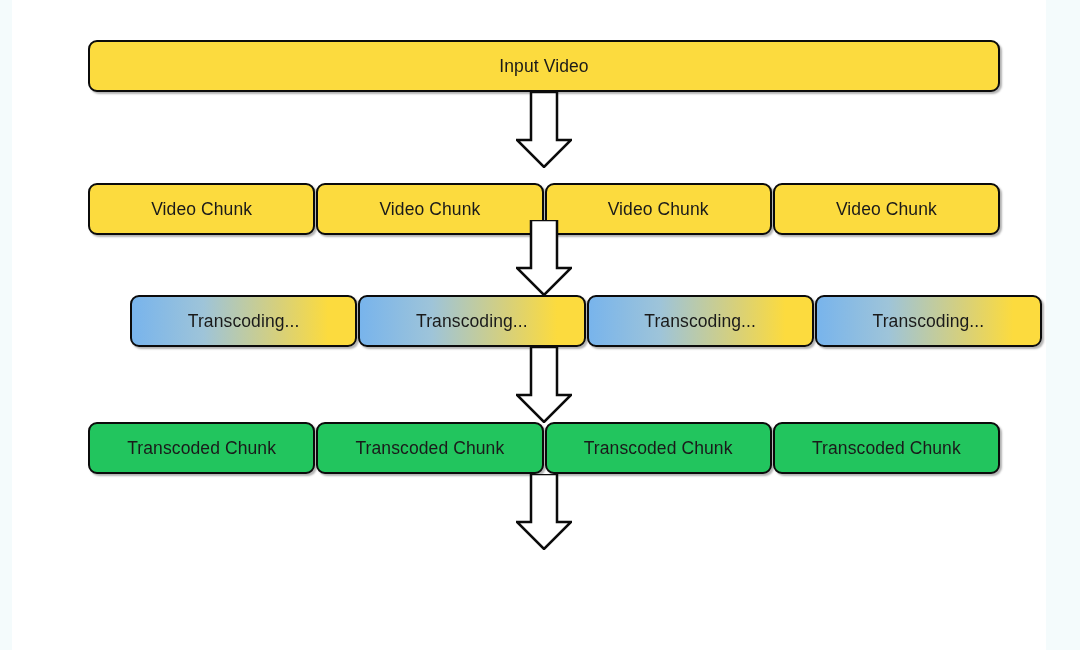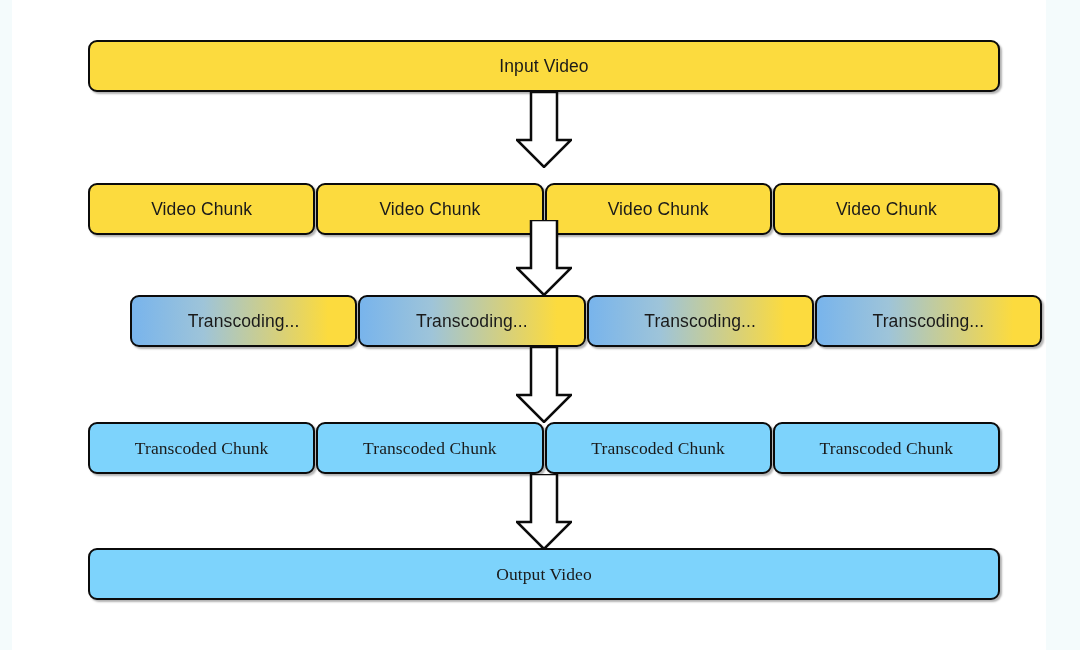--- a/index.html
+++ b/index.html
@@ -64,21 +64,21 @@
     font-size: 17.5px;
     color: #1a1a1a;
     letter-spacing: 0.1px;
     box-shadow: 2px 2px 2px rgba(0,0,0,0.30);
     position: relative;
     white-space: nowrap;
   }
   .node + .node { margin-left: 1px; }
 
   .fill-yellow { background: #fcdb3e; }
-  .fill-blue   { background: #7dd3fc; font-family: Liberation Serif, serif; }
+  .fill-blue   { background: #22c55e; }
   .fill-grad   { background: linear-gradient(90deg, #78b4ec 0%, #9ec4d9 32%, #d7d07a 66%, #fcdb3e 88%, #fcdb3e 100%); }
 
   .node-wide { flex: 1 1 100%; }
 
   
   .arrow {
     position: absolute;
     left: 516px;
     width: 56px;
     height: 76px;
@@ -141,18 +141,15 @@
       <div class="node fill-blue">Transcoded Chunk</div>
       <div class="node fill-blue">Transcoded Chunk</div>
     </div>
 
     <div class="arrow arrow-4">
       <svg viewBox="0 0 56 76" xmlns="http://www.w3.org/2000/svg" aria-hidden="true">
         <polygon points="15,0 41,0 41,48 55,48 28,75 1,48 15,48" fill="#ffffff" stroke="#0b0b0b" stroke-width="2.5" stroke-linejoin="miter"></polygon>
       </svg>
     </div>
 
-    <div class="row row-5">
-      <div class="node node-wide fill-blue">Output Video</div>
-    </div>
 
   </div>
 </div>
 
 </body></html>

